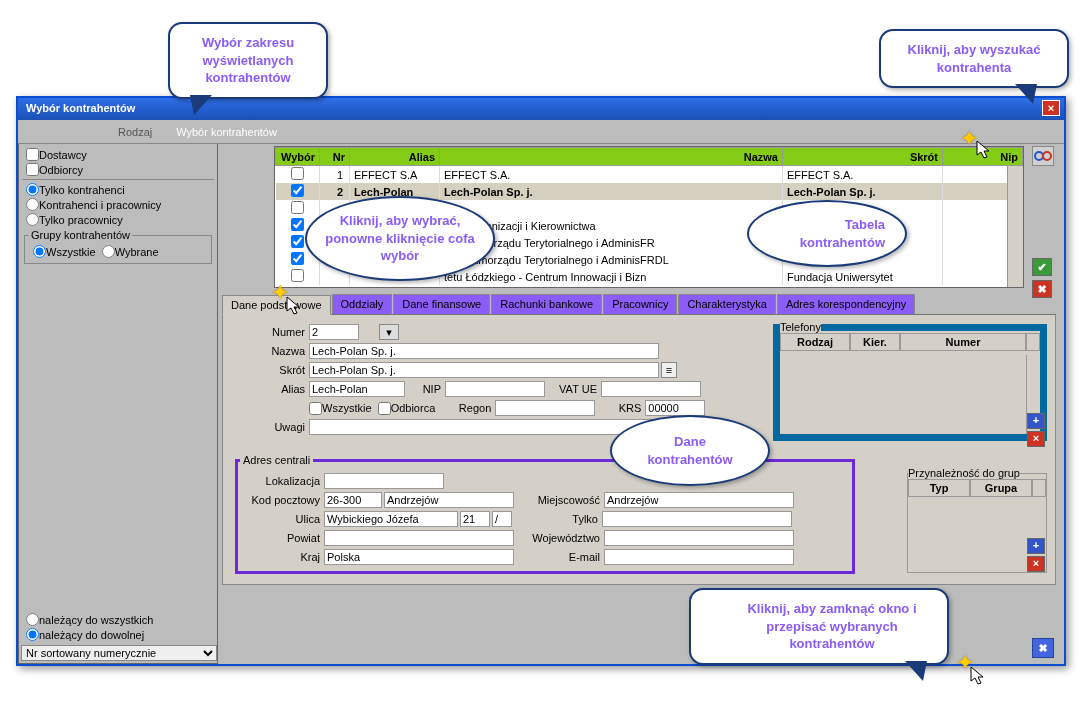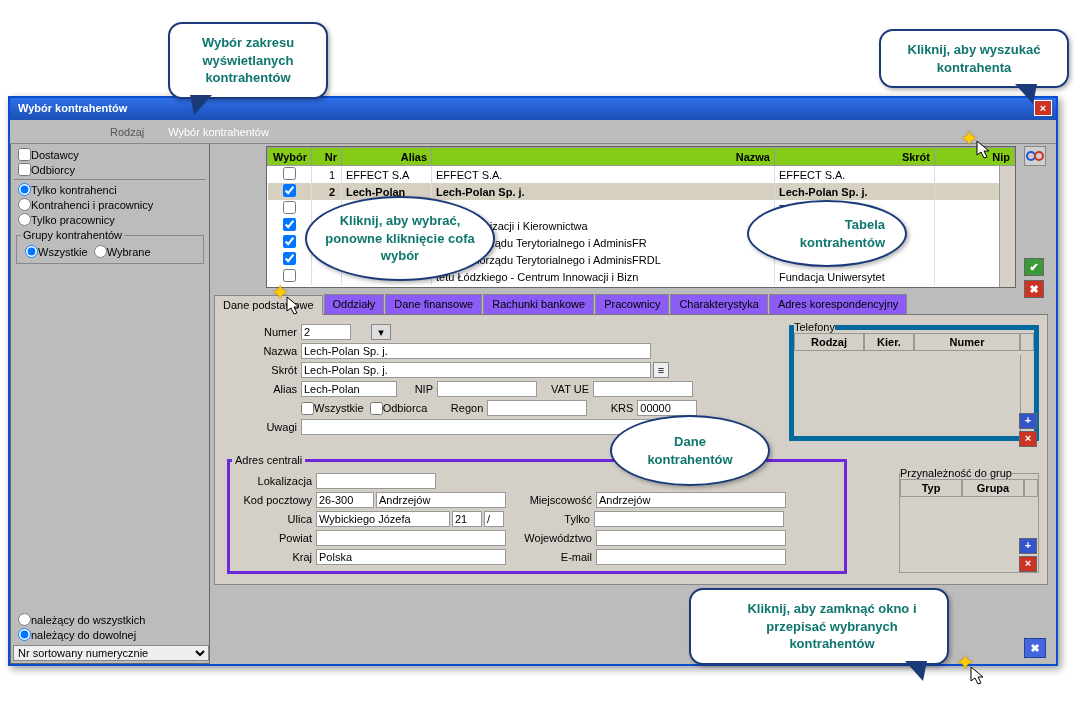--- a/index.html
+++ b/index.html
@@ -1,32 +1,32 @@
 <!DOCTYPE html>
 <html><head>
 <meta charset="utf-8">
 <style>
 * { box-sizing: border-box; margin: 0; padding: 0; font-family: Tahoma, Arial, sans-serif; font-size: 11px; }
 body { background: #fff; width: 1087px; height: 711px; position: relative; overflow: hidden; }
 
 
-.callout { position: absolute; background: #fff; border: 2px solid #1a3a7a; border-radius: 14px; padding: 10px 14px; text-align: center; font-size: 13px; font-weight: bold; color: #0f766e; z-index: 100; box-shadow: 2px 2px 4px rgba(0,0,0,0.3); line-height: 1.35; }
+.callout { position: absolute; background: #fff; border: 2px solid #1a3a7a; border-radius: 14px; padding: 10px 14px; text-align: center; font-size: 13px; font-weight: bold; color: #8b5cf6; z-index: 100; box-shadow: 2px 2px 4px rgba(0,0,0,0.3); line-height: 1.35; }
 .callout::after { content: ''; position: absolute; width: 0; height: 0; }
 .callout.c1 { top: 22px; left: 168px; width: 160px; }
 .callout.c1::after { bottom: -18px; left: 20px; border-left: 4px solid transparent; border-right: 18px solid transparent; border-top: 20px solid #1a3a7a; }
 .callout.c2 { top: 29px; right: 18px; width: 190px; }
 .callout.c2::after { bottom: -18px; right: 30px; border-left: 18px solid transparent; border-right: 4px solid transparent; border-top: 20px solid #1a3a7a; }
 .callout.c3 { top: 196px; left: 305px; width: 190px; border-radius: 50%/50%; padding: 14px 18px; }
 .callout.c4 { top: 200px; right: 180px; width: 160px; border-radius: 50%/50%; padding: 14px 20px; text-align: right; }
 .callout.c5 { top: 415px; left: 610px; width: 160px; border-radius: 50%/50%; padding: 16px 20px; }
 .callout.c6 { top: 588px; right: 138px; width: 260px; padding-left: 40px; }
 .callout.c6::after { bottom: -18px; right: 20px; border-left: 18px solid transparent; border-right: 4px solid transparent; border-top: 20px solid #1a3a7a; }
 
 
-.window { position: absolute; top: 96px; left: 8px; width: 1050px; height: 570px; background: #bcbcbc; border: 2px solid #0a4dd0; box-shadow: 3px 3px 8px rgba(0,0,0,0.4); }
+.window { position: absolute; top: 96px; left: 16px; width: 1050px; height: 570px; background: #bcbcbc; border: 2px solid #0a4dd0; box-shadow: 3px 3px 8px rgba(0,0,0,0.4); }
 .titlebar { height: 22px; background: linear-gradient(#2f6fe8, #1a4fb5); color: #fff; font-weight: bold; font-size: 12px; padding: 3px 8px; position: relative; }
 .titlebar .closebtn { position: absolute; right: 4px; top: 2px; width: 18px; height: 16px; background: #cc3322; border: 1px solid #fff; color:#fff; font-weight:bold; text-align:center; line-height:14px; font-size:11px;}
 .subheader { height: 24px; background: #bcbcbc; color: #fff; font-size: 14px; padding: 3px 10px; border-bottom: 1px solid #888; }
 .subheader .rodzaj { color: #555; font-weight: normal; margin-left: 90px; margin-right: 20px;}
 .subheader .whlabel { color: #fff; }
 
 .body-area { display: flex; height: calc(100% - 46px); }
 
 
 .sidebar { width: 200px; background: #bcbcbc; border: 1px solid #666; border-top:none; padding: 1px; display:flex; flex-direction:column;}
@@ -63,21 +63,21 @@
 .tab.active { background:#d4d0c8; border-bottom:1px solid #d4d0c8; position:relative; top:1px;}
 .tabcontent { background:#d4d0c8; border:1px solid #888; border-top:none; padding:8px 12px; height:270px; position:relative;}
 
 .form-row { display:flex; align-items:center; margin-bottom:1px; height:18px;}
 .form-row label { text-align:right; padding-right:4px; font-size:11px; color:#000;}
 .form-row input[type=text] { border:1px solid #999; background:#fff; height:16px; font-size:11px; padding:0 2px;}
 
 fieldset.sub { border:3px solid #6d28d9; margin-top:6px; padding:6px 2px 4px;}
 fieldset.sub legend { font-size:11px; padding:0 3px;}
 
-.telbox { position:absolute; top:6px; right:8px; width:250px; border:5px solid #0369a1; height:120px;}
+.telbox { position:absolute; top:6px; right:8px; width:274px; border:7px solid #0369a1; height:120px;}
 .telbox legend{font-size:11px;}
 .telbox .thead { display:flex; background:#d4d0c8;}
 .telbox .thead div { border:1px solid #999; padding:2px 4px; font-weight:bold; font-size:11px; text-align:center;}
 .telbox .scroll { position:absolute; right:0; top:22px; bottom:0; width:14px; background:#d4d0c8; border-left:1px solid #999;}
 .telbtns{ position:absolute; right:10px; top:98px; display:flex; flex-direction:column; gap:2px;}
 .smbtn{ width:18px; height:16px; border:1px solid #666; font-weight:bold; font-size:11px; line-height:12px; text-align:center;}
 .smbtn.add{background:#3355cc;color:#fff;} .smbtn.del{background:#cc3322;color:#fff;}
 
 .grpbox { position:absolute; right:8px; top:152px; width:140px; border:1px solid #999; height:106px;}
 .grpbox .thead { display:flex;}

